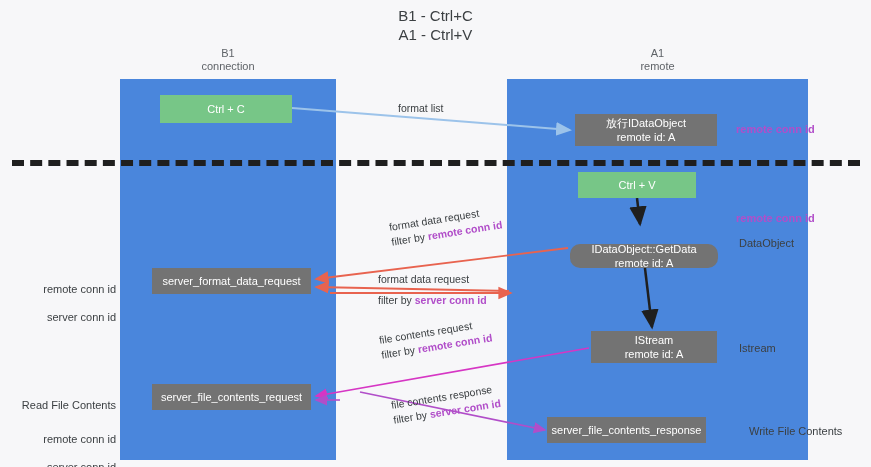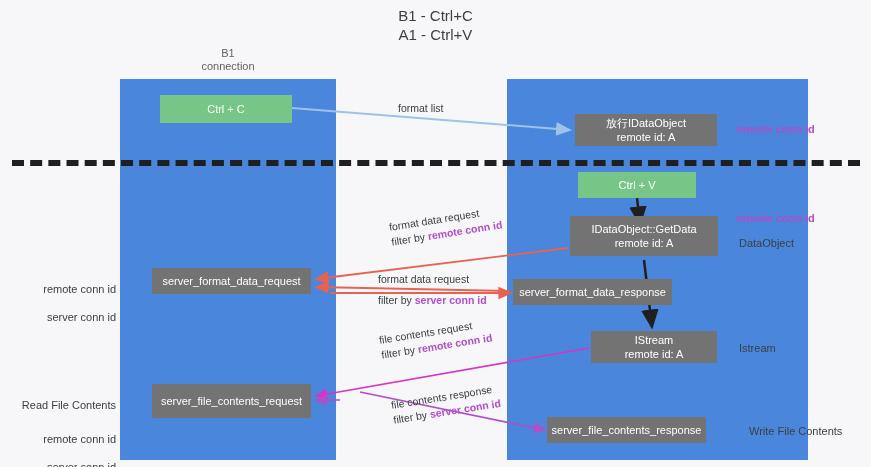--- a/index.html
+++ b/index.html
@@ -44,25 +44,25 @@
     display:flex;flex-direction:column;align-items:center;justify-content:center;
     color:#ffffff;font-size:11px;line-height:14px;text-align:center;
     white-space:pre-line;padding:2px 4px;
   }
   .box.green{background:#77c687;}
   .box.orange{background:#737373;}
 
   #box-ctrlc{left:160px;top:95px;width:132px;height:28px;}
   #box-idataobject{left:575px;top:114px;width:142px;height:32px;}
   #box-ctrlv{left:578px;top:172px;width:118px;height:26px;}
-  #box-getdata{left:570px;top:216px;width:148px;height:40px;}
+  #box-getdata{left:570px;top:244px;width:148px;height:24px;border-radius:10px;}
   #box-sfdreq{left:152px;top:268px;width:159px;height:26px;}
   #box-sfdresp{left:513px;top:279px;width:159px;height:26px;}
   #box-istream{left:591px;top:331px;width:126px;height:32px;}
-  #box-sfcreq{left:152px;top:384px;width:159px;height:34px;}
+  #box-sfcreq{left:152px;top:384px;width:159px;height:26px;}
   #box-sfcresp{left:547px;top:417px;width:159px;height:26px;}
 
   
   .lbl{position:absolute;font-size:11px;line-height:14px;white-space:pre-line;}
   .lbl.dark{color:#3c4043;padding-left:12px;}
   .lbl.purple{color:#b14ec9;font-weight:bold;}
 
   #lbl-remote-1{left:736px;top:122px;}
   #lbl-remote-2{left:736px;top:211px;}
   #lbl-dataobject{left:727px;top:236px;}
@@ -94,20 +94,22 @@
 <div id="stage">
 
   <div class="lane" id="lane-b1"></div>
   <div class="lane" id="lane-a1"></div>
 
   <div id="title">B1 - Ctrl+C
 A1 - Ctrl+V</div>
 
   <div class="lane-head" id="head-b1">B1
 connection</div>
+  <div class="lane-head" id="head-a1">A1
+remote</div>
 
   <svg id="wires">
     <defs>
       <marker id="ah-blue" markerWidth="9" markerHeight="9" refX="7" refY="4.5" orient="auto">
         <path d="M0,1 L8,4.5 L0,8 z" fill="#9cc3ea"></path>
       </marker>
       <marker id="ah-red" markerWidth="9" markerHeight="9" refX="7" refY="4.5" orient="auto">
         <path d="M0,1 L8,4.5 L0,8 z" fill="#e8634f"></path>
       </marker>
       <marker id="ah-magenta" markerWidth="9" markerHeight="9" refX="7" refY="4.5" orient="auto">
@@ -140,21 +142,20 @@
 
   <div id="divider"></div>
 
   <div class="box green" id="box-ctrlc">Ctrl + C</div>
   <div class="box orange" id="box-idataobject">放行IDataObject
 remote id: A</div>
   <div class="box green" id="box-ctrlv">Ctrl + V</div>
   <div class="box orange" id="box-getdata">IDataObject::GetData
 remote id: A</div>
   <div class="box orange" id="box-sfdreq">server_format_data_request</div>
-  <div class="box orange" id="box-sfdresp">server_format_data_response</div>
   <div class="box orange" id="box-istream">IStream
 remote id: A</div>
   <div class="box orange" id="box-sfcreq">server_file_contents_request</div>
   <div class="box orange" id="box-sfcresp">server_file_contents_response</div>
 
   <div class="lbl purple" id="lbl-remote-1">remote conn id</div>
   <div class="lbl purple" id="lbl-remote-2">remote conn id</div>
   <div class="lbl dark" id="lbl-dataobject">DataObject</div>
   <div class="lbl dark" id="lbl-istream">Istream</div>
   <div class="lbl dark" id="lbl-write">Write File Contents</div>

